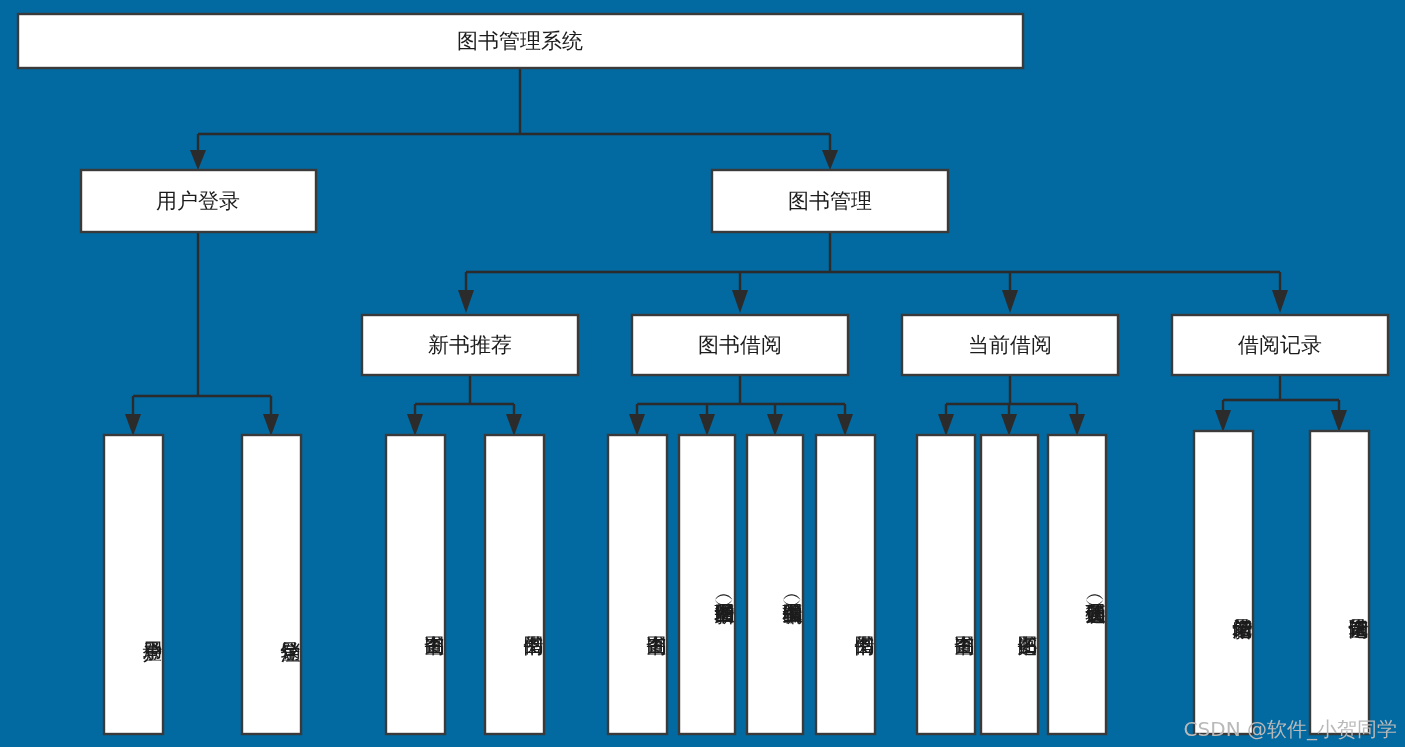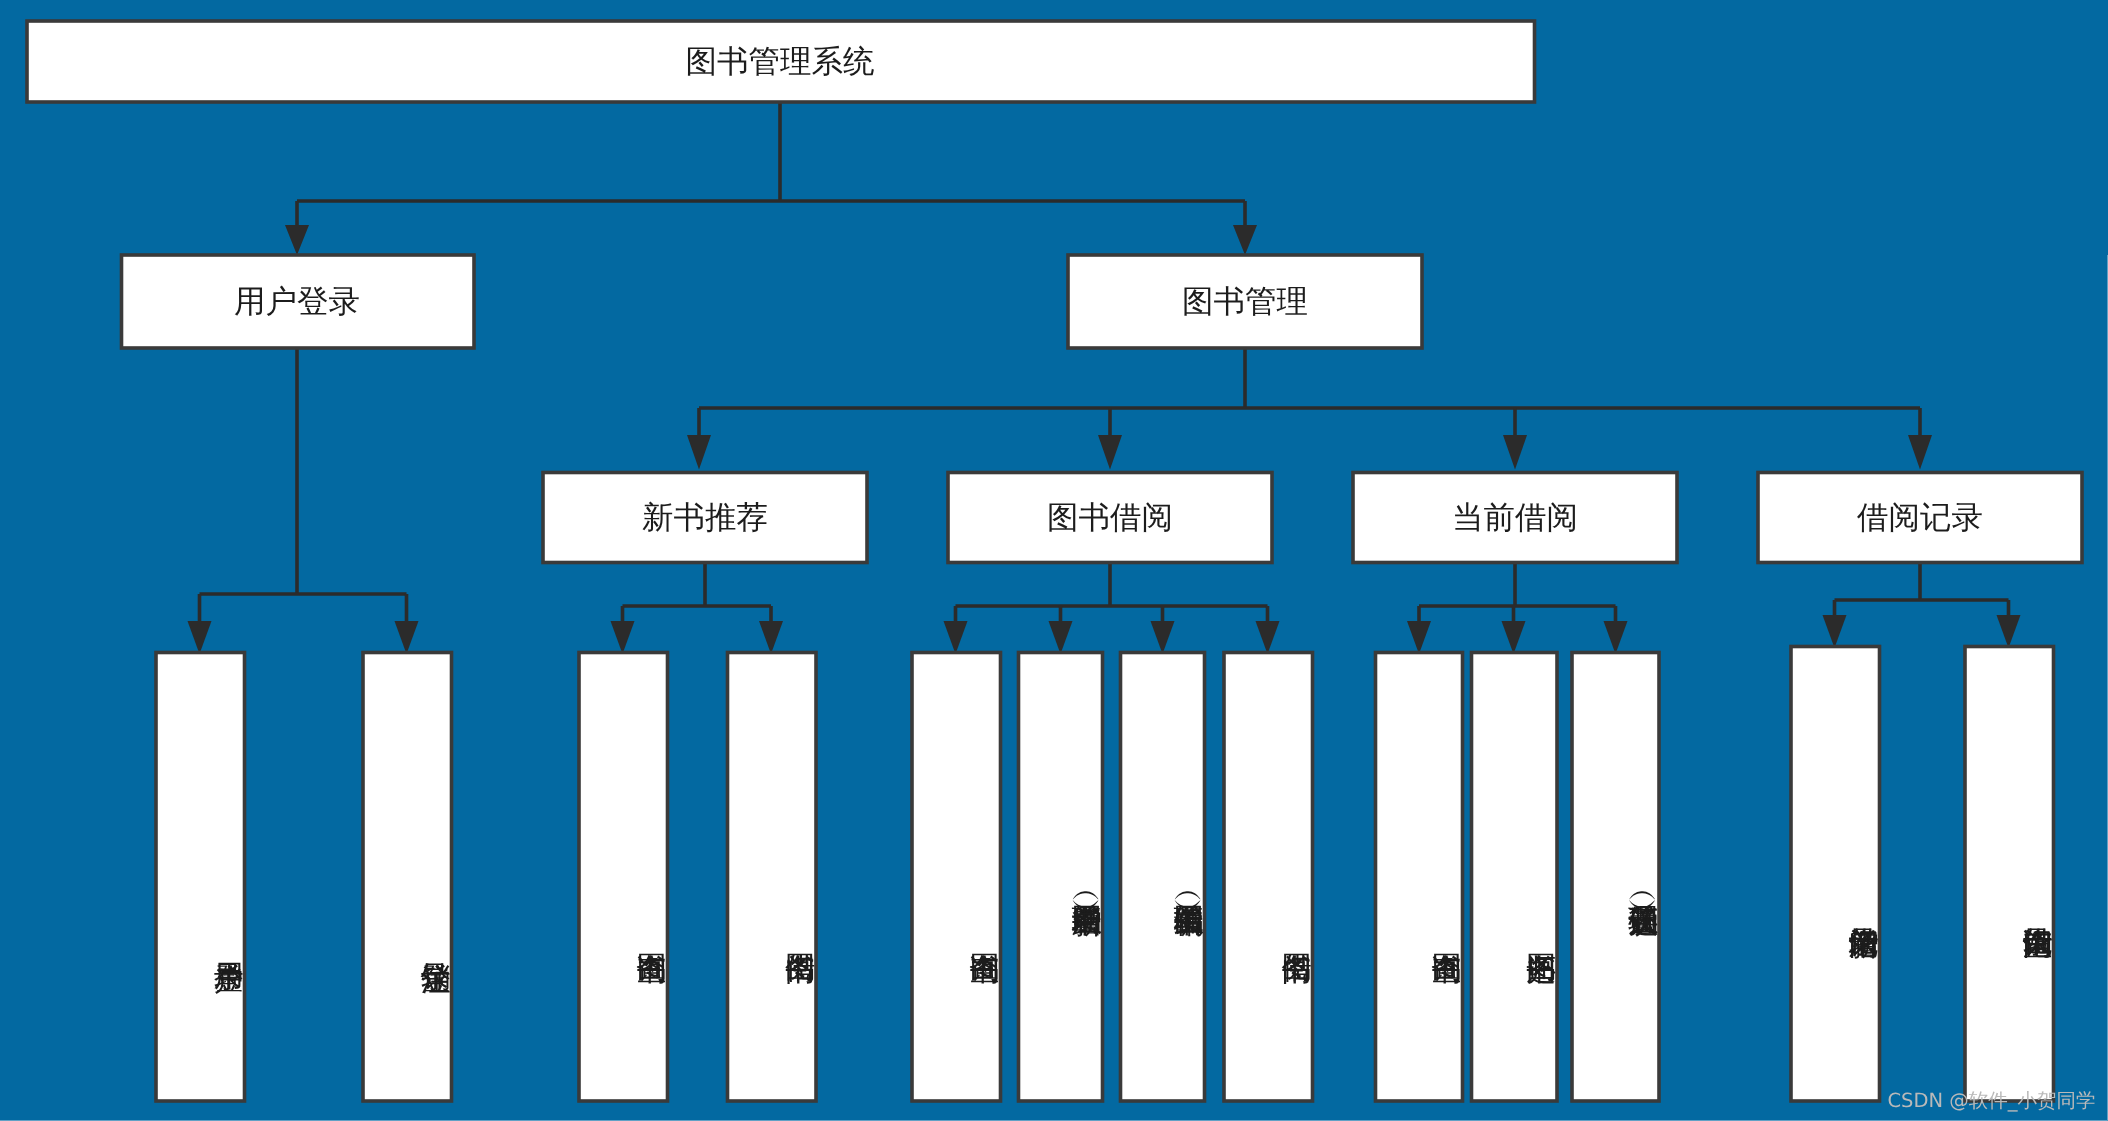--- a/index.html
+++ b/index.html
@@ -65,21 +65,21 @@
     display: flex;
     align-items: flex-start;
     justify-content: center;
     pointer-events: none;
   }
   .watermark {
     position: absolute;
     right: 8px;
     bottom: 4px;
     font-family: "DejaVu Sans", "Liberation Sans", sans-serif;
-    font-size: 13px;
+    font-size: 20px;
     color: #b9b9b9;
     white-space: nowrap;
   }
 </style>
 </head>
 <body>
 
 <div id="diagram-root">
 
   <svg id="flow" viewBox="0 0 1405 747">

